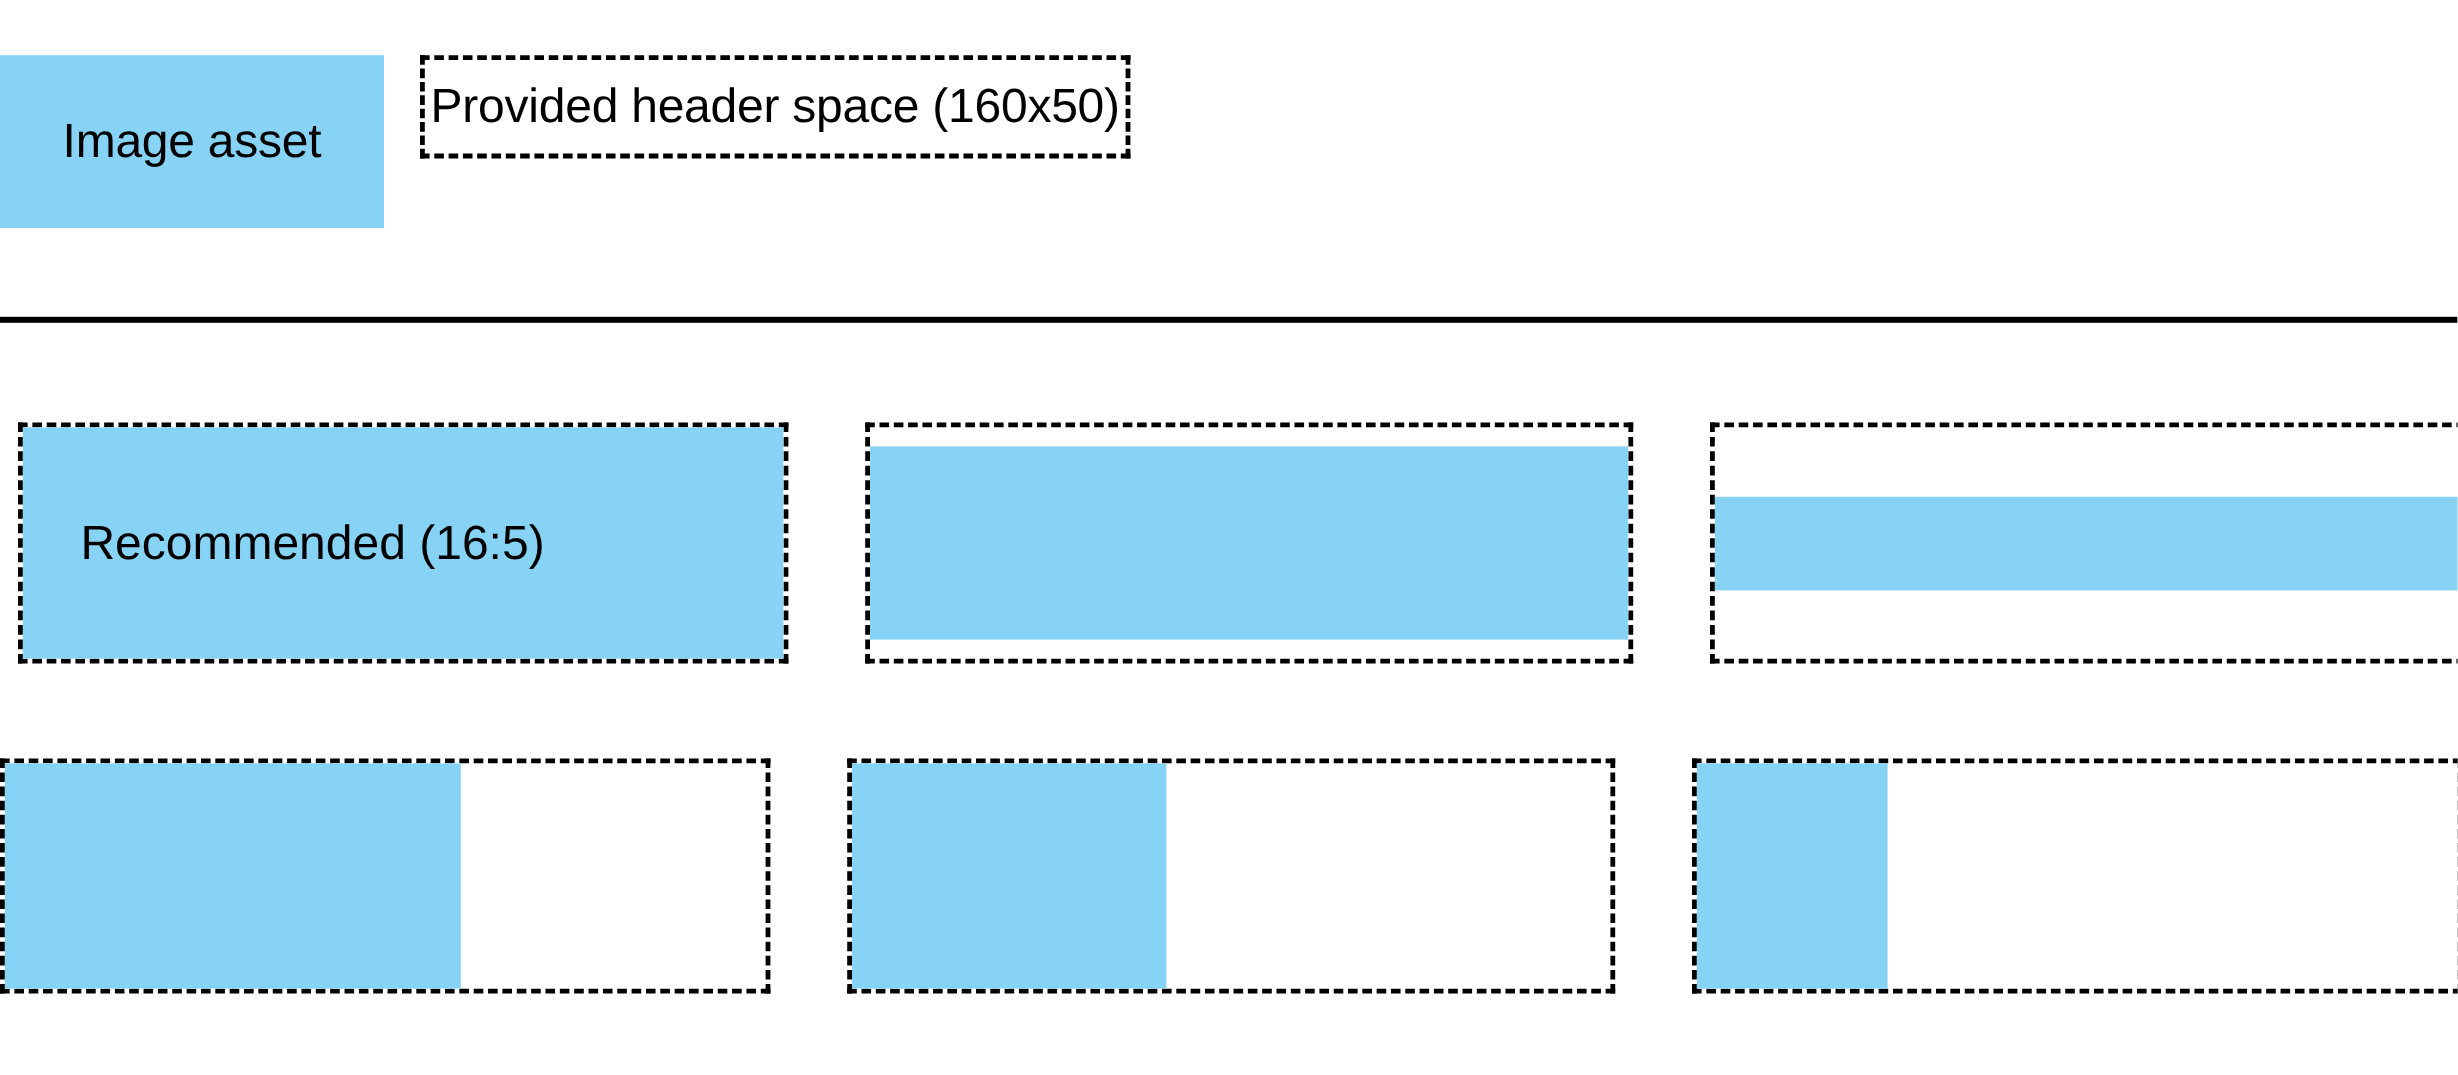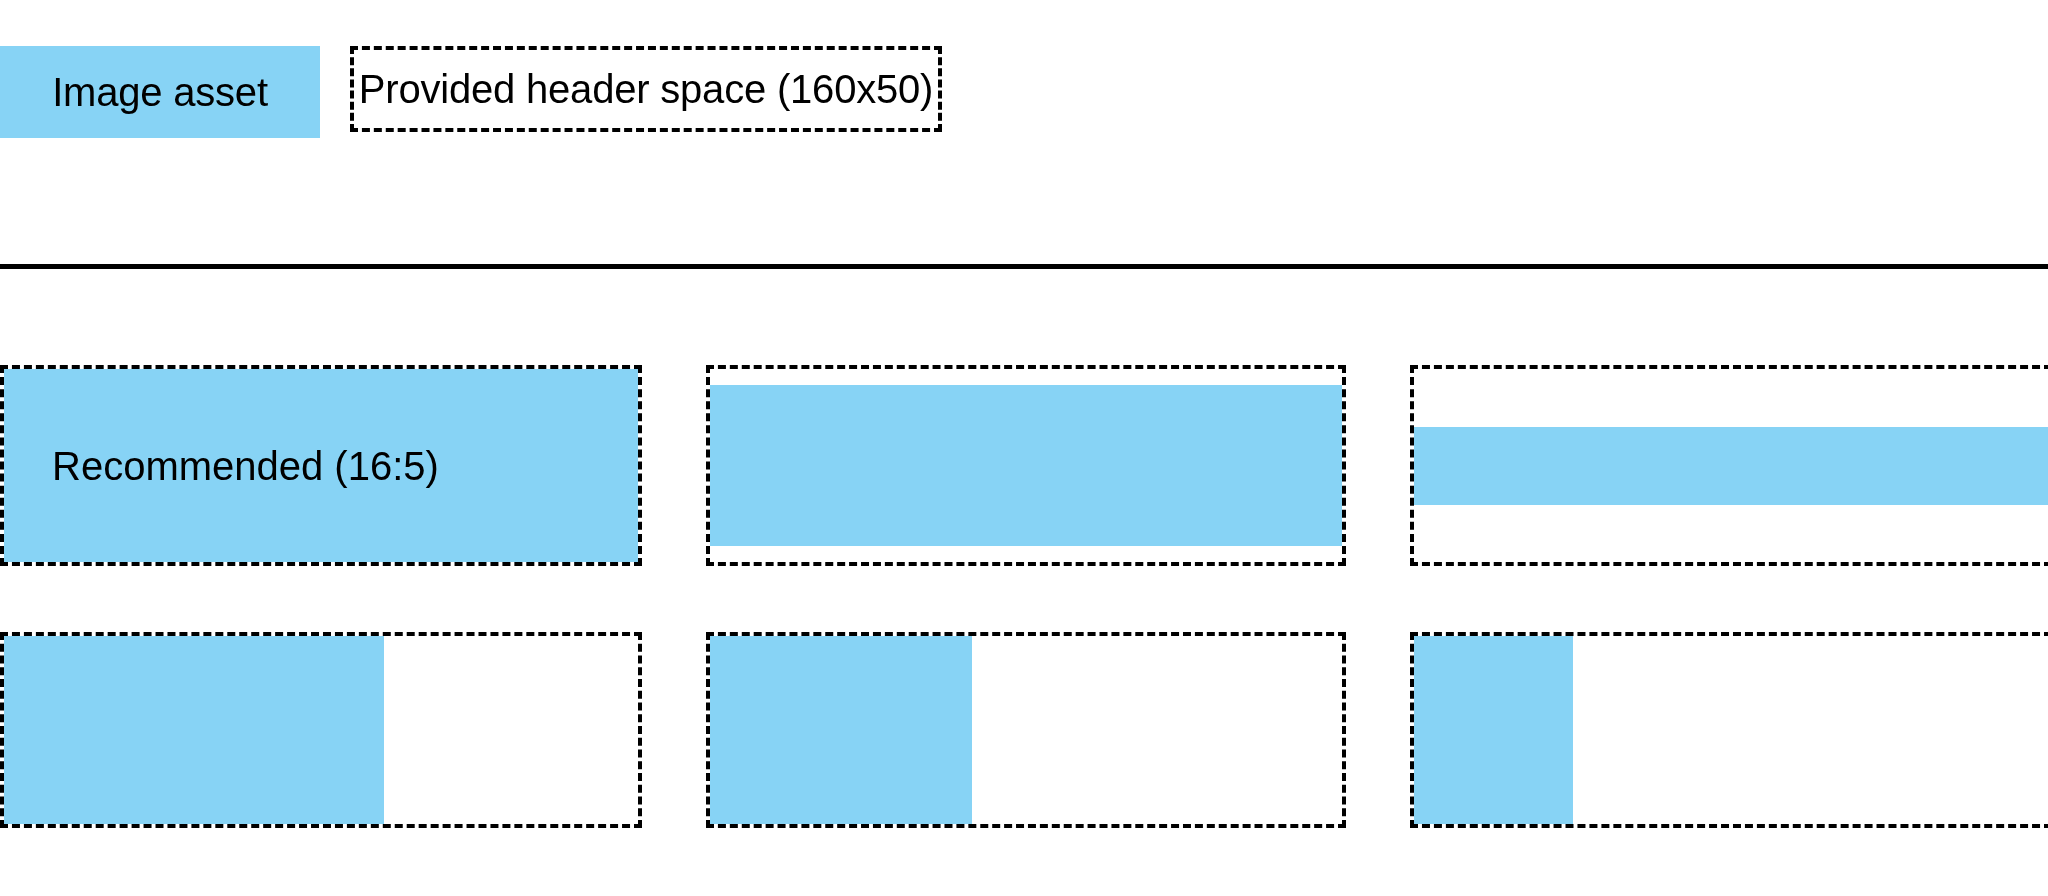--- a/index.html
+++ b/index.html
@@ -31,21 +31,21 @@
     color: #000000;
     letter-spacing: -0.2px;
     white-space: nowrap;
   }
 
   
   #header-zone { left: 0; top: 0; width: 2048px; height: 267px; }
 
   #image-asset-swatch {
     left: 0; top: 46px;
-    width: 320px; height: 92px;
+    width: 320px; height: 144px;
     display: flex; align-items: center; justify-content: center;
   }
 
   #header-space-box {
     left: 350px; top: 46px;
     width: 592px; height: 86px;
     display: flex; align-items: center; justify-content: center;
   }
 
   #section-divider {
@@ -74,21 +74,21 @@
     left: 48px;
     top: 50%;
     transform: translateY(-50%);
     font-size: 40px;
     line-height: 1;
     color: #000000;
     white-space: nowrap;
   }
 
   
-  .row1 { top: 365px; height: 201px; }
+  .row1 { top: 352px; height: 201px; margin-left: 15px; }
   
   .row2 { top: 632px; height: 196px; }
 
   .col1 { left: 0px;    width: 642px; }
   .col2 { left: 706px;  width: 640px; }
   .col3 { left: 1410px; width: 642px; }
 </style>
 </head>
 <body>
 

